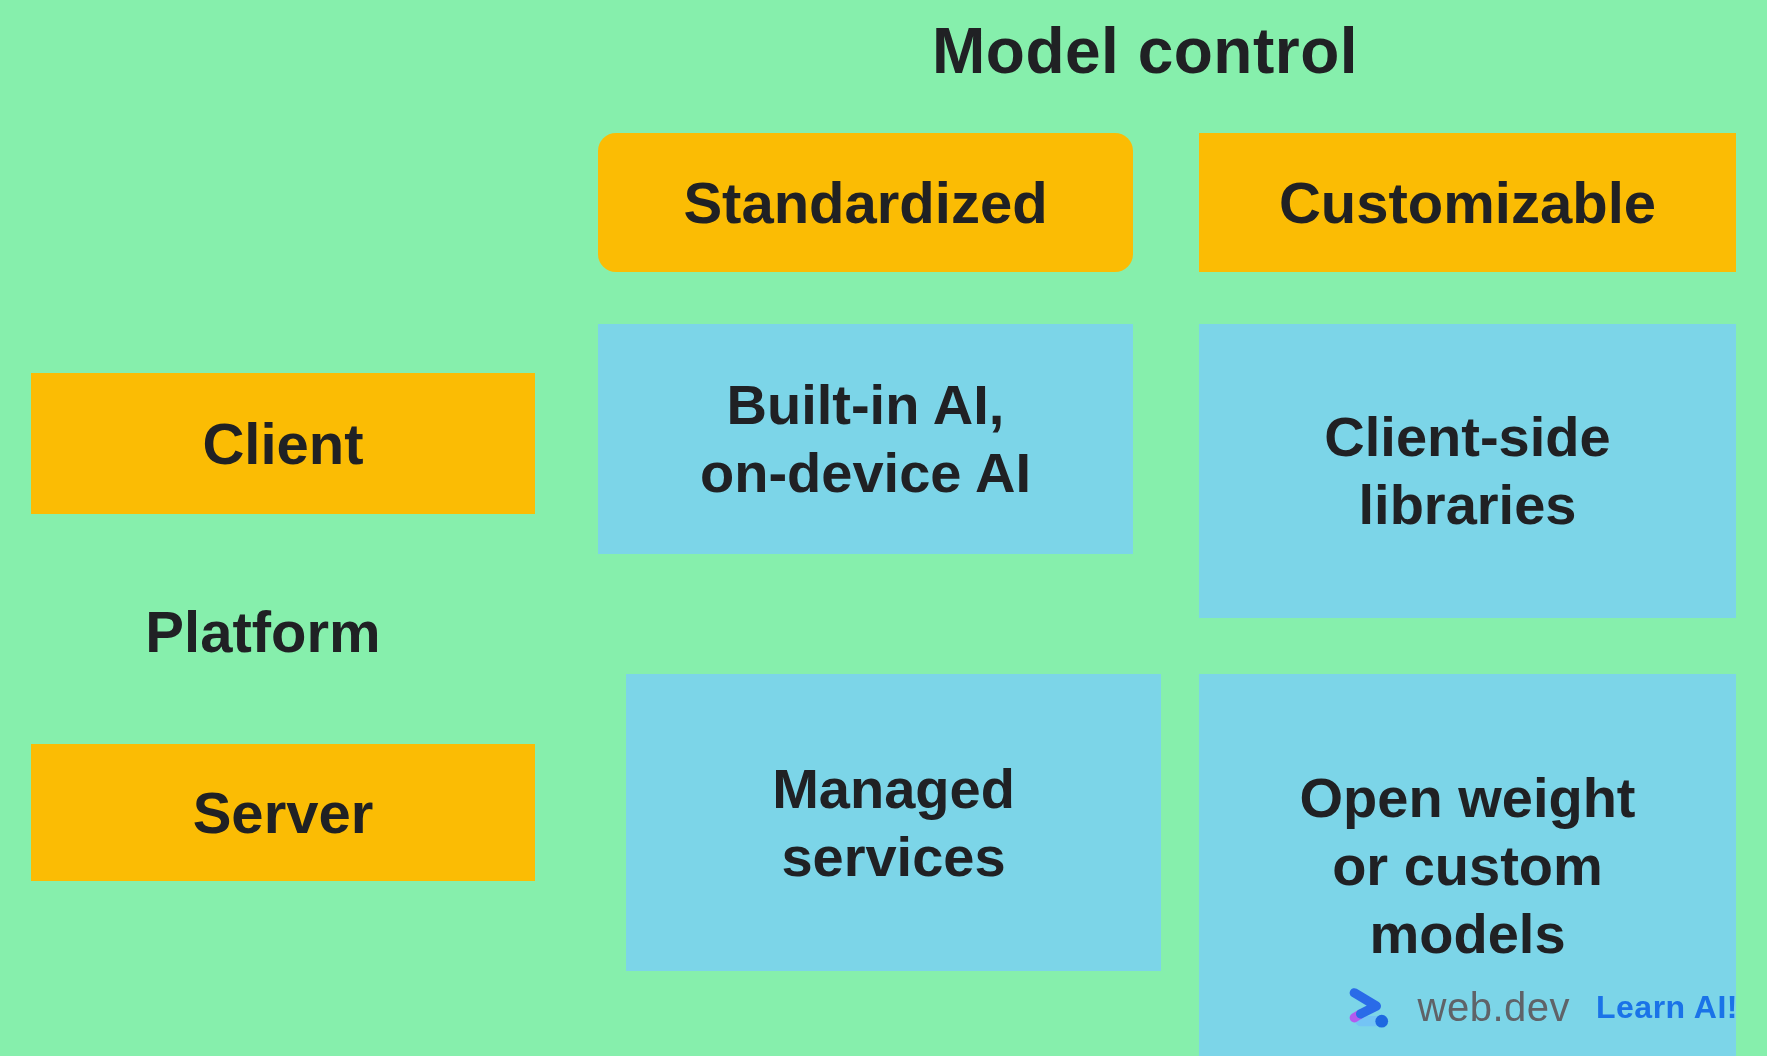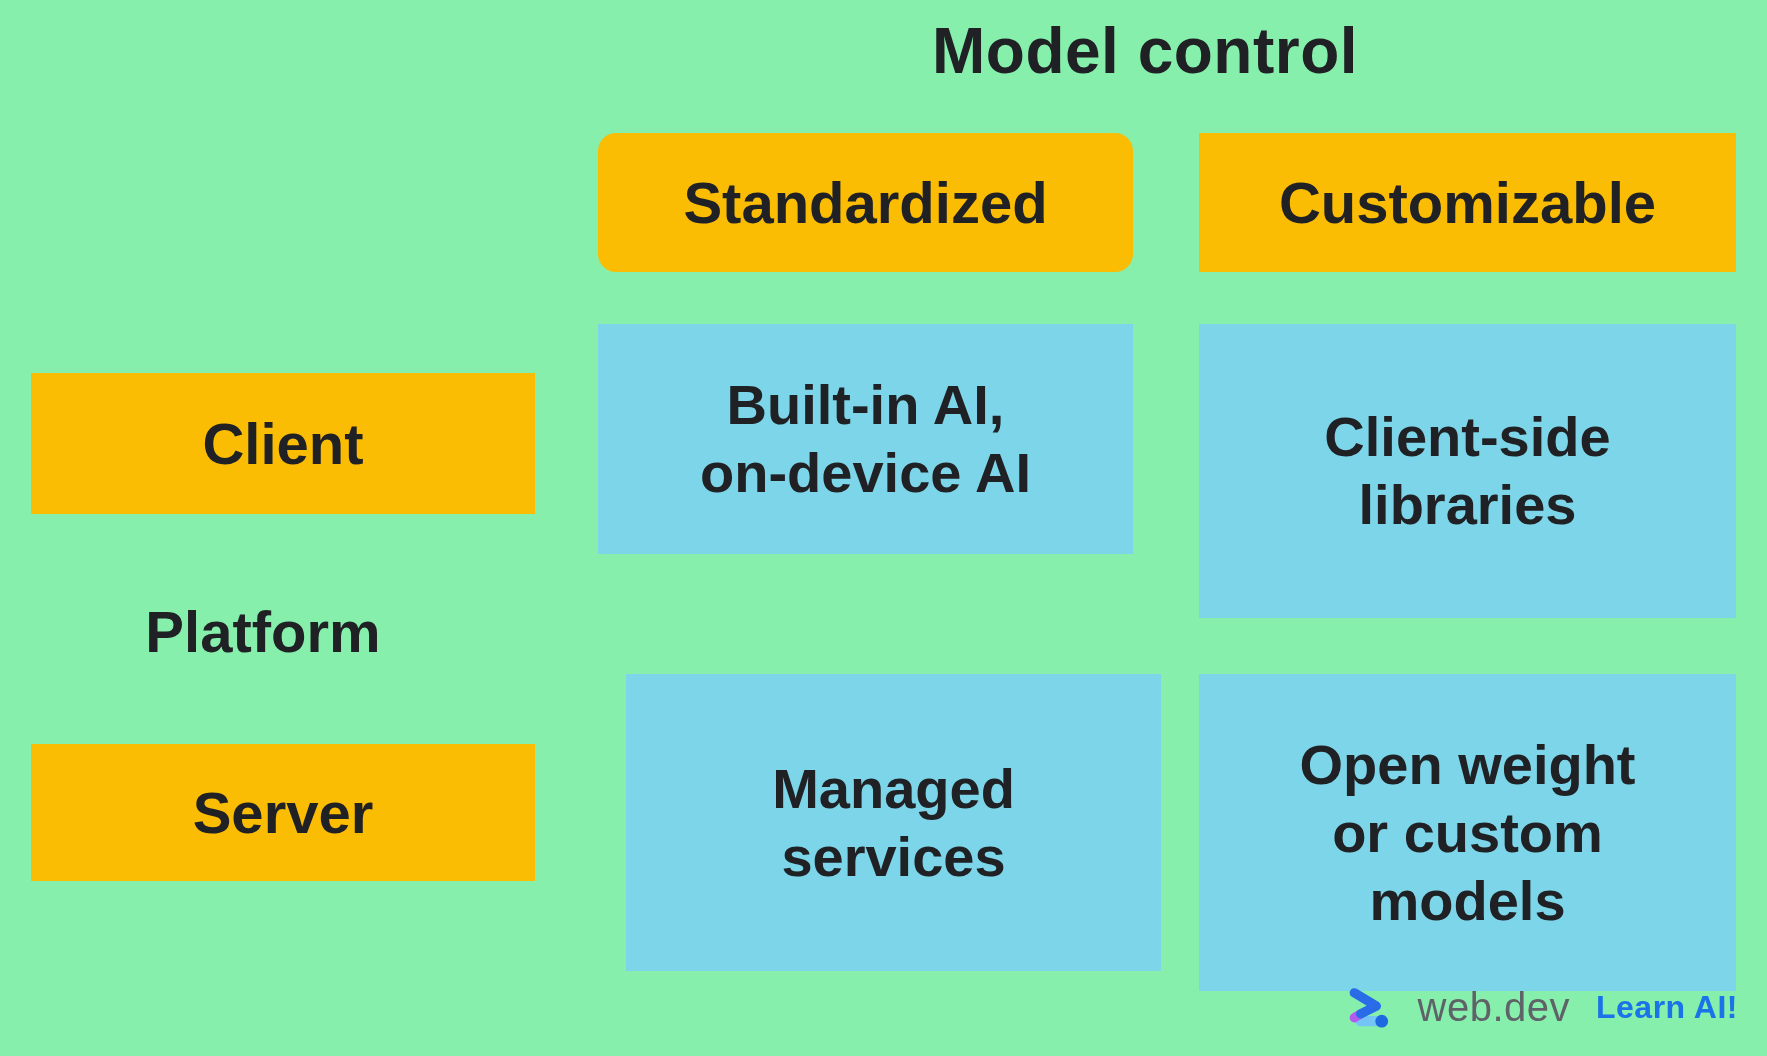--- a/index.html
+++ b/index.html
@@ -75,21 +75,21 @@
 
   <div class="box blue cell" style="left:598px;top:324px;width:535px;height:230px;">Built-in AI,
 on-device AI</div>
 
   <div class="box blue cell" style="left:1199px;top:324px;width:537px;height:294px;">Client-side
 libraries</div>
 
   <div class="box blue cell" style="left:598px;top:674px;width:535px;height:297px;margin-left:28px;">Managed
 services</div>
 
-  <div class="box blue cell" style="left:1199px;top:674px;width:537px;height:317px;">Open weight
+  <div class="box blue cell" style="left:1199px;top:674px;width:537px;height:383px;">Open weight
 or custom
 models</div>
 
   <div class="footer">
     <svg class="logo" width="47" height="47" viewBox="0 0 48 48" aria-hidden="true">
       <line x1="16" y1="38" x2="36" y2="38" stroke="var(--logo-lightblue,#74C4F5)" stroke-width="10.5" stroke-linecap="round"></line>
       <line x1="9.5" y1="34.5" x2="16" y2="30.5" stroke="var(--logo-purple,#B35BEF)" stroke-width="9.5" stroke-linecap="round"></line>
       <path d="M9.5,9 L32,22.5 L16,30.5" fill="none" stroke="var(--logo-blue,#2A6BE8)" stroke-width="9.5" stroke-linecap="round" stroke-linejoin="round"></path>
       <circle cx="37.5" cy="38" r="6.5" fill="var(--logo-dot-blue,#1E68E0)"></circle>
     </svg>

